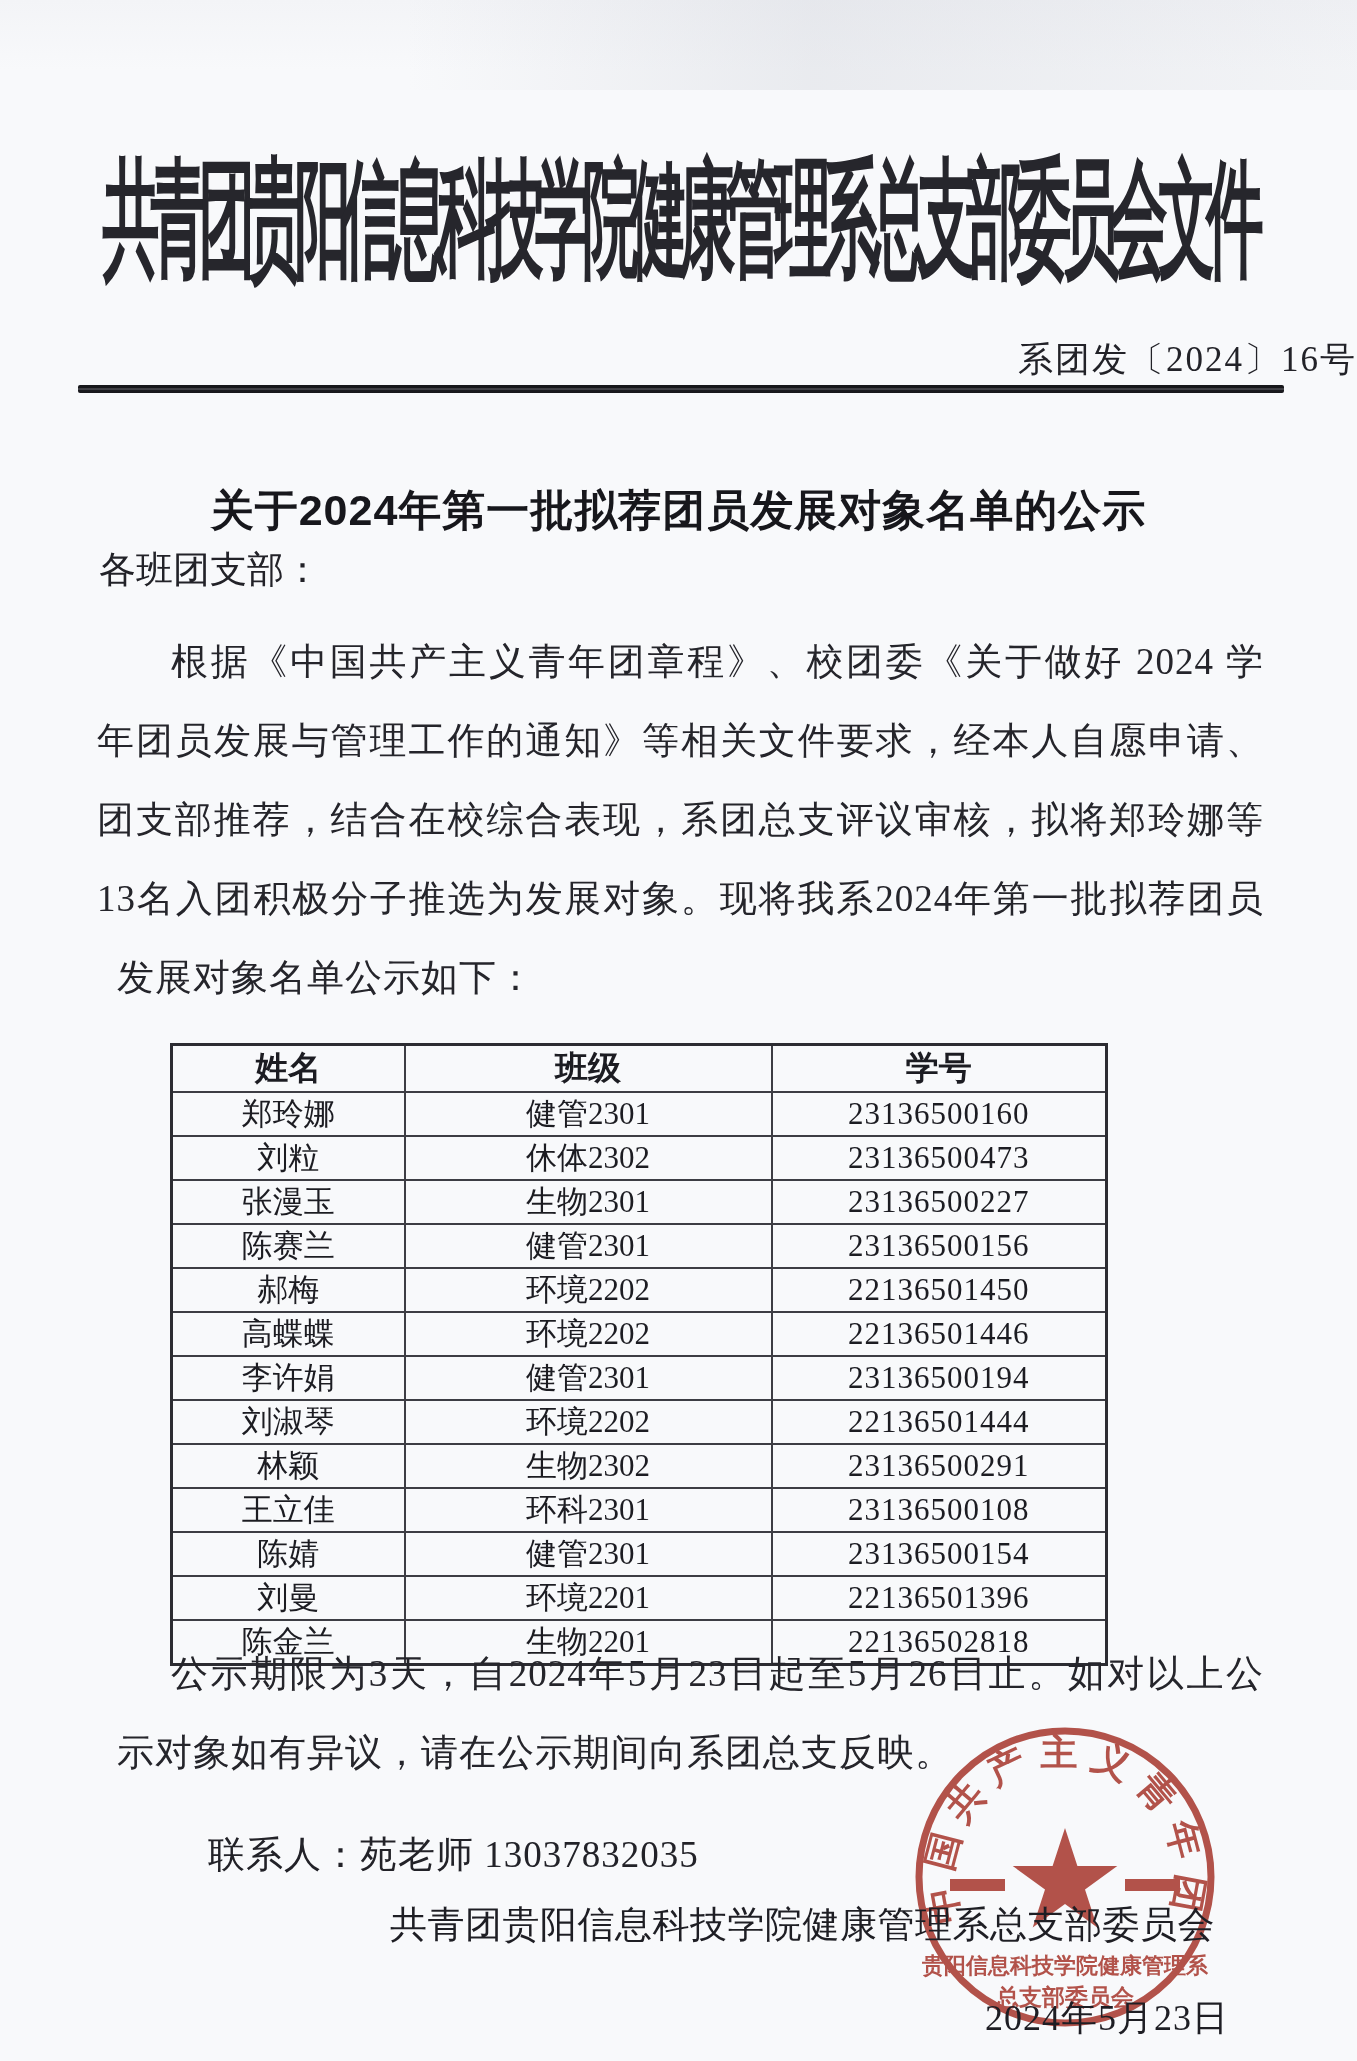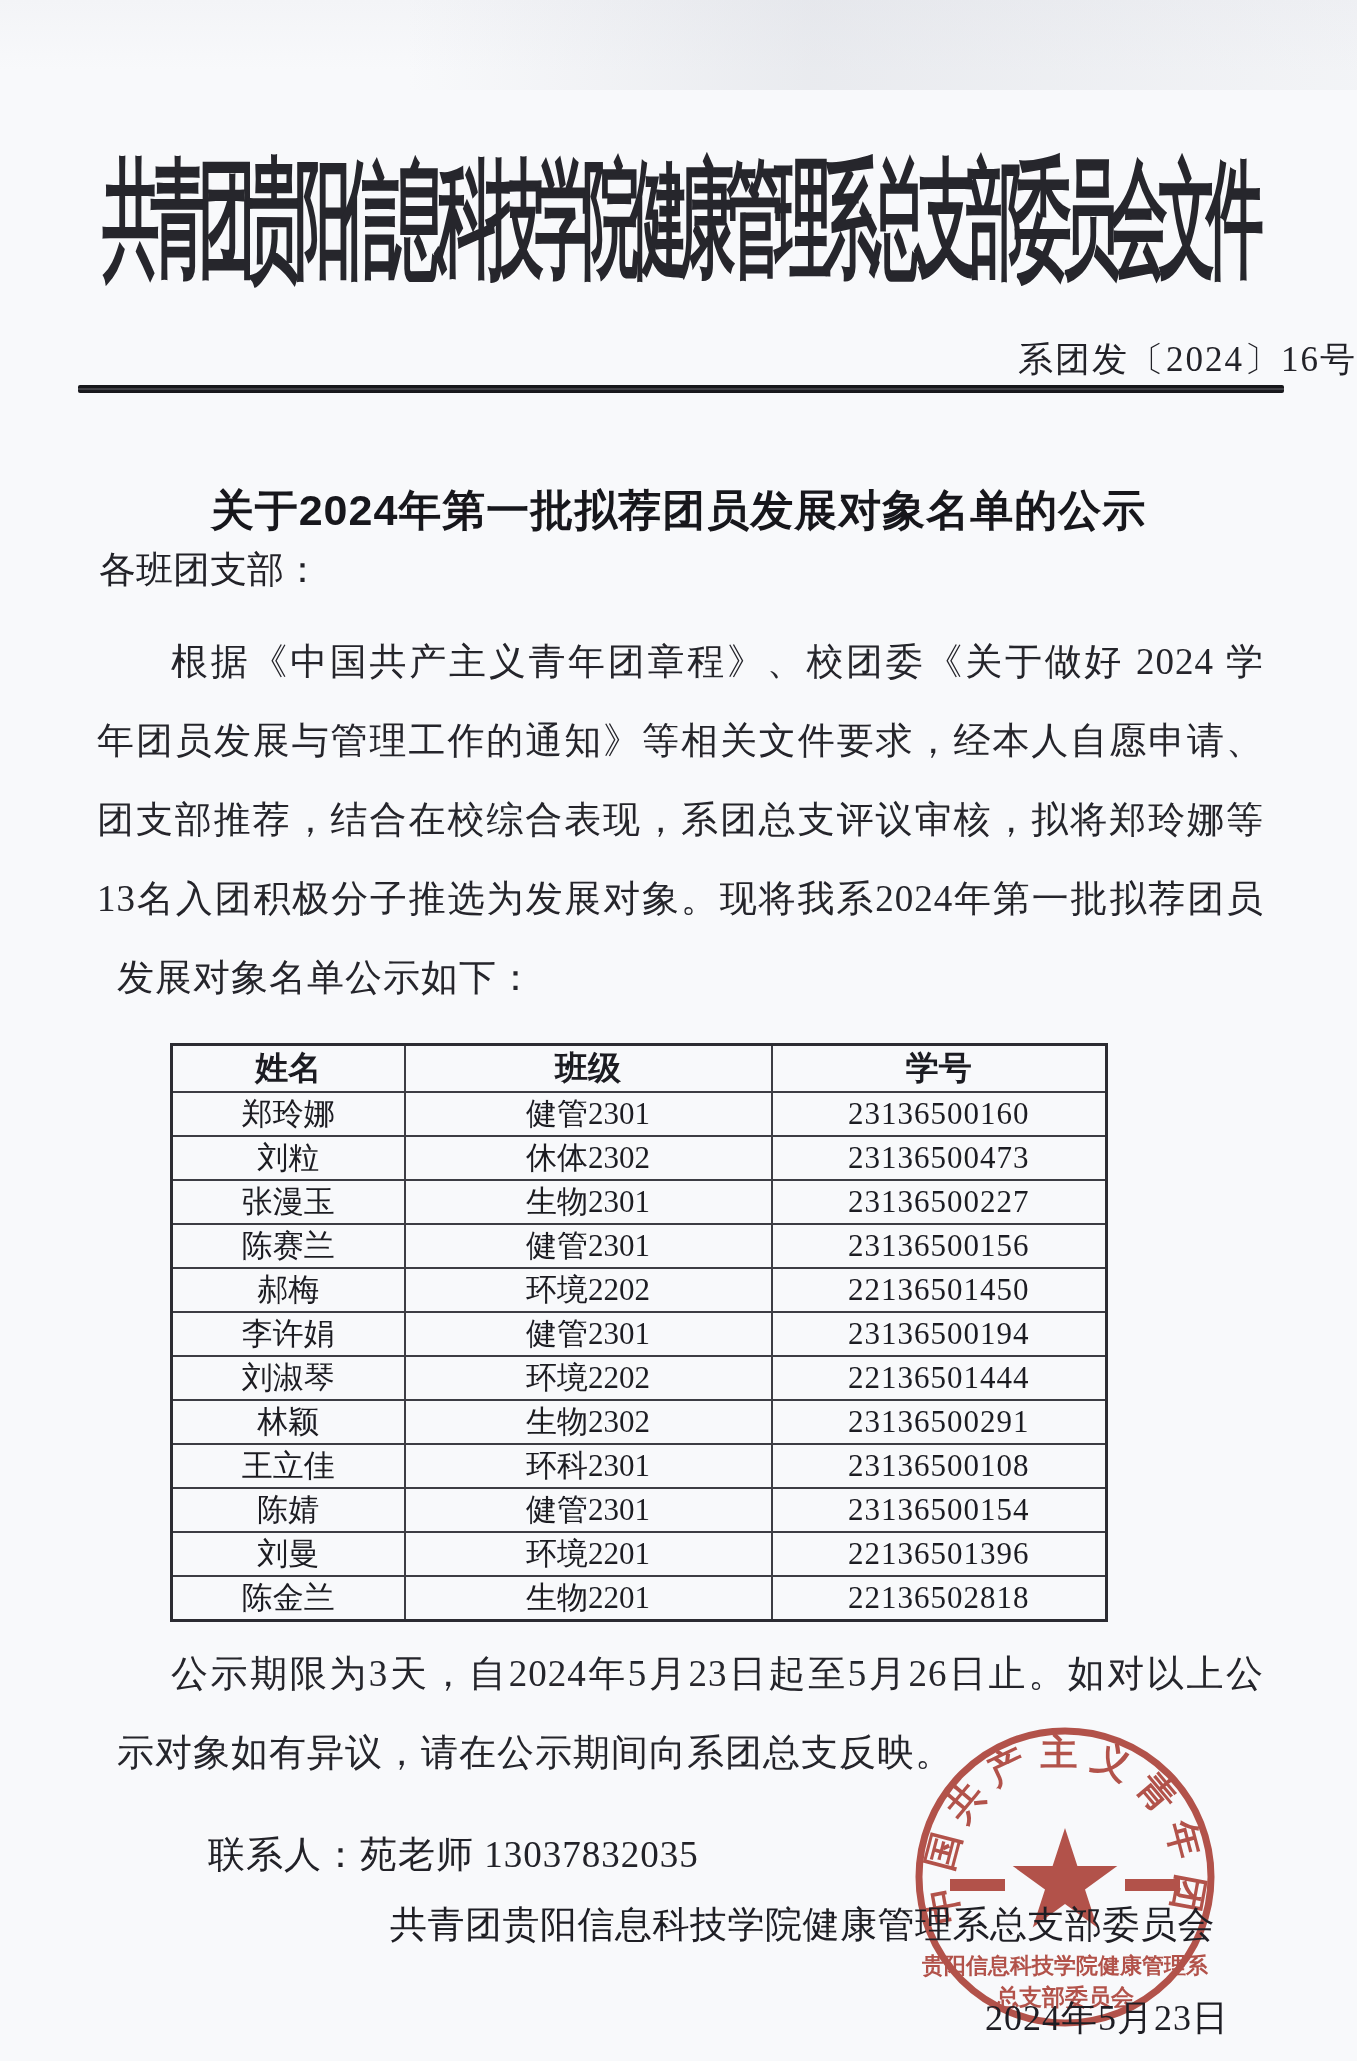--- a/index.html
+++ b/index.html
@@ -143,20 +143,25 @@
           <td>陈赛兰</td>
           <td>健管2301</td>
           <td class="num">23136500156</td>
         </tr>
         <tr>
           <td>郝梅</td>
           <td>环境2202</td>
           <td class="num">22136501450</td>
         </tr>
         <tr>
+          <td>高蝶蝶</td>
+          <td>环境2202</td>
+          <td class="num">22136501446</td>
+        </tr>
+        <tr>
           <td>李许娟</td>
           <td>健管2301</td>
           <td class="num">23136500194</td>
         </tr>
         <tr>
           <td>刘淑琴</td>
           <td>环境2202</td>
           <td class="num">22136501444</td>
         </tr>
         <tr>

